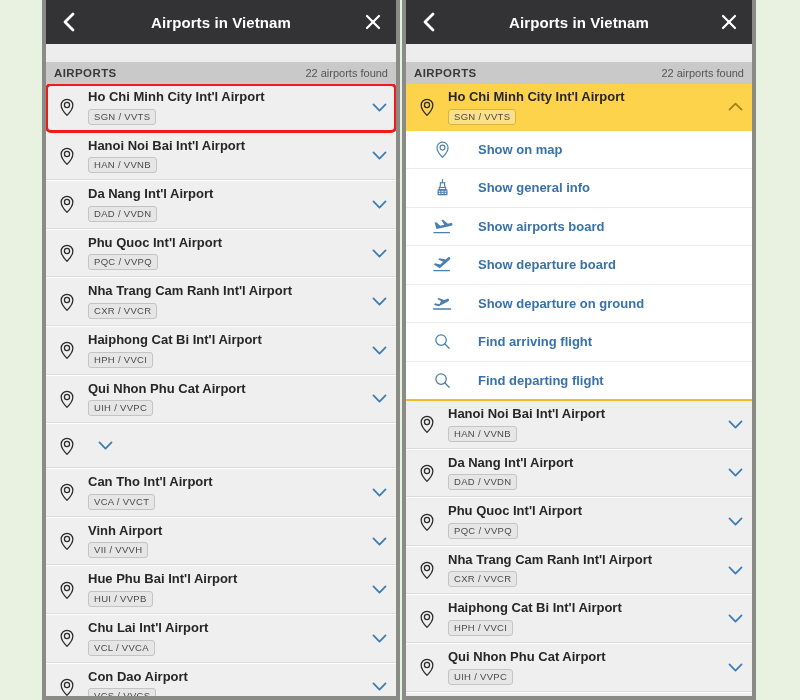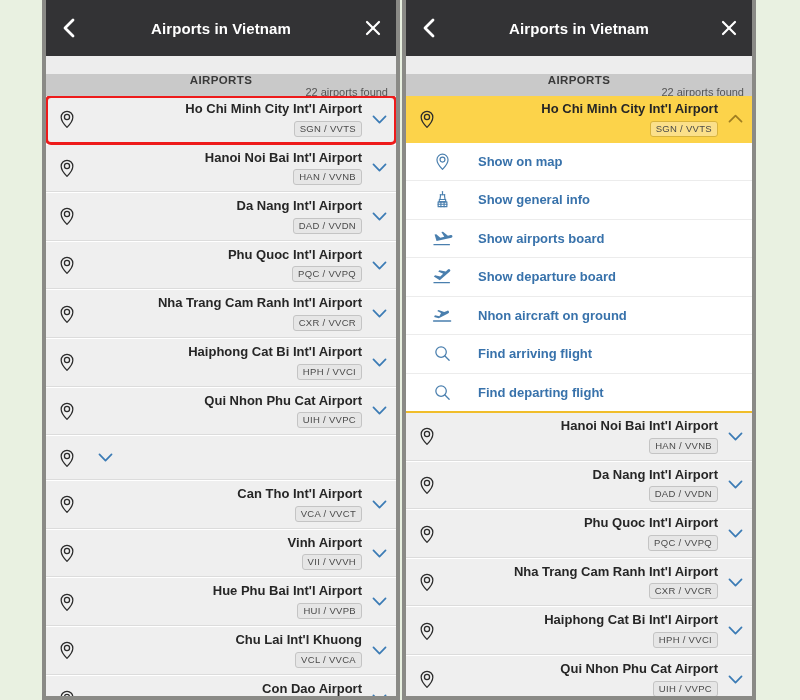--- a/index.html
+++ b/index.html
@@ -28,21 +28,21 @@
     box-sizing: border-box;
     border-left: 4px solid #8a8a86;
     border-right: 4px solid #8a8a86;
     border-bottom: 4px solid #8a8a86;
   }
   .panel-left  { position:absolute; left: 42px;  top: 0; width: 358px; height: 700px; }
   .panel-right { position:absolute; left: 402px; top: 0; width: 354px; height: 700px; }
 
   
   .titlebar {
-    height: 56px;
+    height: 44px;
     background: #333335;
     display: flex;
     align-items: center;
     padding: 0 10px;
     box-sizing: border-box;
   }
   .titlebar .tb-title {
     flex: 1;
     text-align: center;
     color: #ffffff;
@@ -67,38 +67,36 @@
   
   .section-head {
     height: 22px;
     background: #c9c9c9;
     display: flex;
     align-items: center;
     padding: 0 8px;
     box-sizing: border-box;
     font-size: 11.5px;
     color: #3a3a3a;
-    flex-direction: column;
   }
   .section-head .sh-label { font-weight: bold; letter-spacing: .4px; }
   .section-head .sh-count { margin-left: auto; font-size: 11px; color: #555; }
 
   
   .list { background: #f0f0f0; }
 
   .row {
     position: relative;
     display: flex;
     align-items: center;
     min-height: 45px;
     background: #efefef;
     border-bottom: 1px solid #dcdcdc;
     box-sizing: border-box;
     cursor: pointer;
-    text-align: right;
   }
   .row + .row { border-top: 1px solid #ffffff; }
 
   .row .pin {
     flex: 0 0 42px;
     display: flex;
     align-items: center;
     justify-content: center;
     color: #2b2b2b;
   }
@@ -362,21 +360,21 @@
             </svg>
           </div>
         </div>
         <div class="row">
           <div class="pin">
             <svg width="20" height="20" viewBox="0 0 24 24" fill="none" stroke="currentColor" stroke-width="1.5" stroke-linecap="round" stroke-linejoin="round">
               <path d="M12 22c0 0 7-7.2 7-12.2A7 7 0 0 0 5 9.8C5 14.8 12 22 12 22z"></path>
               <circle cx="12" cy="9.6" r="3.1"></circle>
             </svg>
           </div>
-          <div class="body"><div class="name">Chu Lai Int'l Khuong</div><span class="code">VCL / VVCA</span></div>
+          <div class="body"><div class="name">Chu Lai Int'l Airport</div><span class="code">VCL / VVCA</span></div>
           <div class="chev">
             <svg width="19" height="19" viewBox="0 0 22 19" fill="none" stroke="currentColor" stroke-width="1.5" stroke-linecap="round" stroke-linejoin="round">
               <polyline points="4,6 11,13 18,6" stroke-width="2"></polyline>
             </svg>
           </div>
         </div>
         <div class="row">
           <div class="pin">
             <svg width="20" height="20" viewBox="0 0 24 24" fill="none" stroke="currentColor" stroke-width="1.5" stroke-linecap="round" stroke-linejoin="round">
               <path d="M12 22c0 0 7-7.2 7-12.2A7 7 0 0 0 5 9.8C5 14.8 12 22 12 22z"></path>
@@ -473,21 +471,21 @@
             </div>
             <div class="slabel">Show departure board</div>
           </div>
           <div class="sub-item">
             <div class="sicon">
               <svg width="21" height="19" viewBox="0 0 26 22" fill="none" stroke="currentColor" stroke-width="1.5" stroke-linecap="round" stroke-linejoin="round">
                 <path d="M2.6 12.8l1.0-2.0 5.6 1.0 2.0-4.0-4.7-2.4 1.5-1.3 7.1 2.6 3.4-1.4a1.7 1.7 0 1 1 1.3 3.1L8.4 14.4z" fill="currentColor" stroke="none"></path>
                 <path d="M2.0 17.8h21" stroke-width="1.8"></path>
               </svg>
             </div>
-            <div class="slabel">Nhon aircraft on ground</div>
+            <div class="slabel">Show departure on ground</div>
           </div>
           <div class="sub-item">
             <div class="sicon">
               <svg width="19" height="19" viewBox="0 0 24 24" fill="none" stroke="currentColor" stroke-width="1.5" stroke-linecap="round" stroke-linejoin="round">
                 <circle cx="10.2" cy="10.2" r="6.6" stroke-width="1.6"></circle>
                 <line x1="15.1" y1="15.1" x2="20.4" y2="20.6" stroke-width="1.6"></line>
               </svg>
             </div>
             <div class="slabel">Find arriving flight</div>
           </div>

